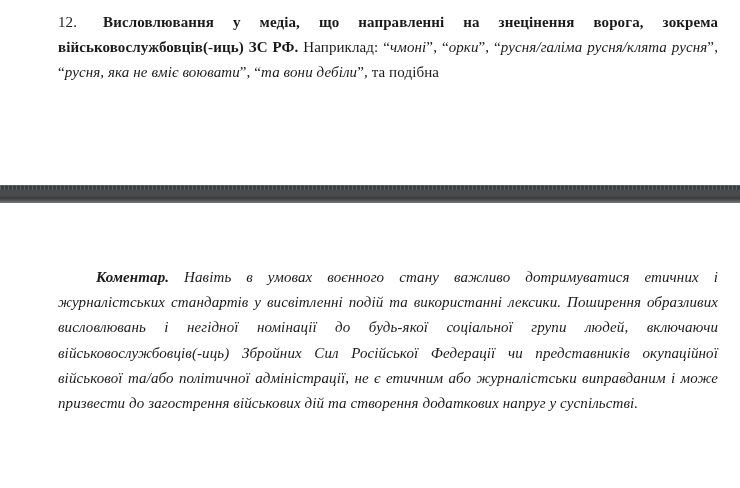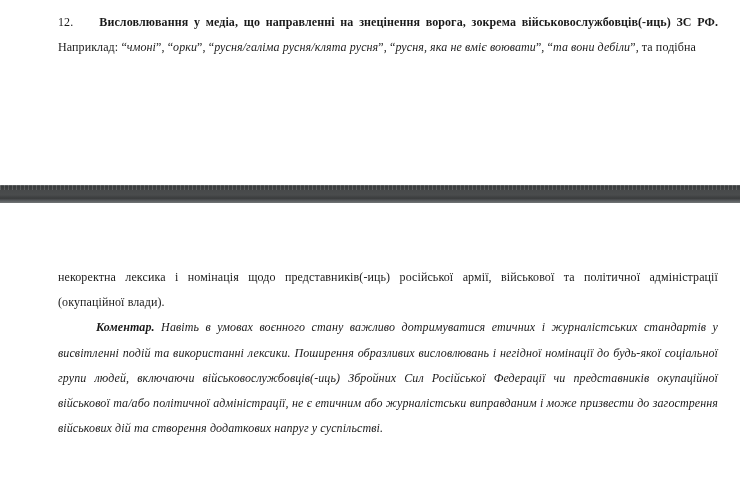--- a/index.html
+++ b/index.html
@@ -70,21 +70,21 @@
     left: 0;
     top: 203px;
     width: 740px;
     height: 285px;
     box-sizing: border-box;
     padding: 62px 22px 0 58px;
   }
 
   p {
     margin: 0;
-    font-size: 12px;
+    font-size: 15px;
     line-height: 25.2px;
     text-align: justify;
     text-justify: inter-word;
     letter-spacing: .1px;
   }
 
   .para-numbered {
     text-indent: 0;
   }
   .num {
@@ -123,17 +123,16 @@
 
   <div class="frag-top">
     <p class="para-numbered"><span class="num">12.</span><span class="num-gap"></span><b>Висловлювання у медіа, що направленні на знецінення ворога, зокрема військовослужбовців(-иць) ЗС РФ.</b><span> </span><span>Наприклад:</span><span> </span><span class="q">“</span><i>чмоні</i><span>”</span><span>, </span><span>“</span><i>орки</i><span>”</span><span>, </span><span>“</span><i>русня/галіма русня/клята русня</i><span>”</span><span>, </span><span>“</span><i>русня, яка не вміє воювати</i><span>”</span><span>, </span><span>“</span><i>та вони дебіли</i><span>”</span><span>, та подібна</span></p>
   </div>
 
   <div class="band">
     <div class="band-hatch"></div>
   </div>
 
   <div class="frag-bottom">
-    <p class="para-continue">некоректна лексика і номінація щодо представників(-иць) російської армії, військової та політичної адміністрації (окупаційної влади).</p>
     <p class="para-comment"><span class="bi">Коментар.</span><span> </span><i>Навіть в умовах воєнного стану важливо дотримуватися етичних і журналістських стандартів у висвітленні подій та використанні лексики. Поширення образливих висловлювань і негідної номінації до будь-якої соціальної групи людей, включаючи військовослужбовців(-иць) Збройних Сил Російської Федерації чи представників окупаційної військової та/або політичної адміністрації, не є етичним або журналістськи виправданим і може призвести до загострення військових дій та створення додаткових напруг у суспільстві.</i></p>
   </div>
 
 </div>
 
 </body></html>

